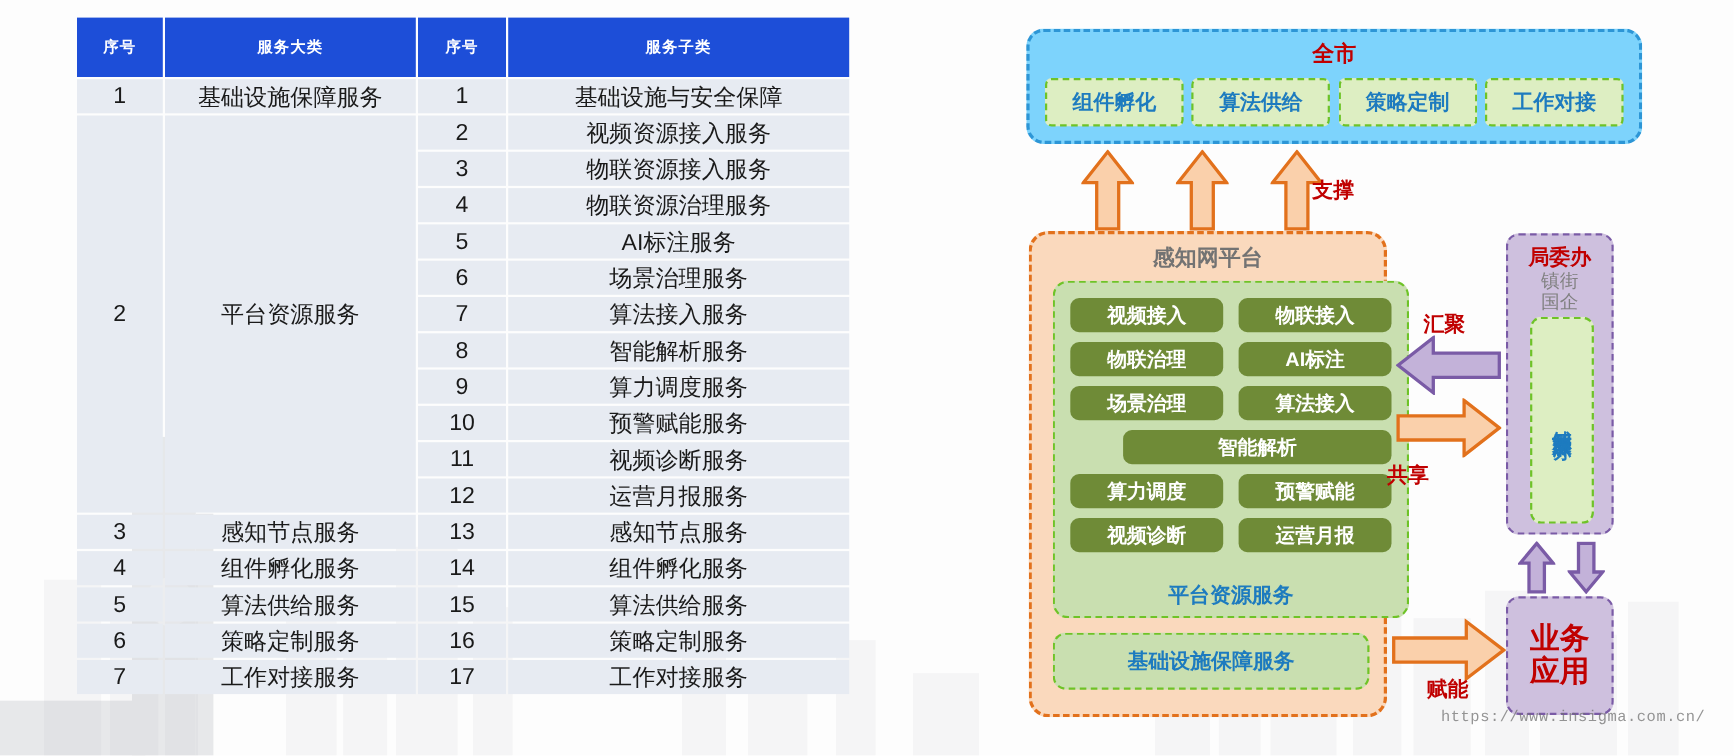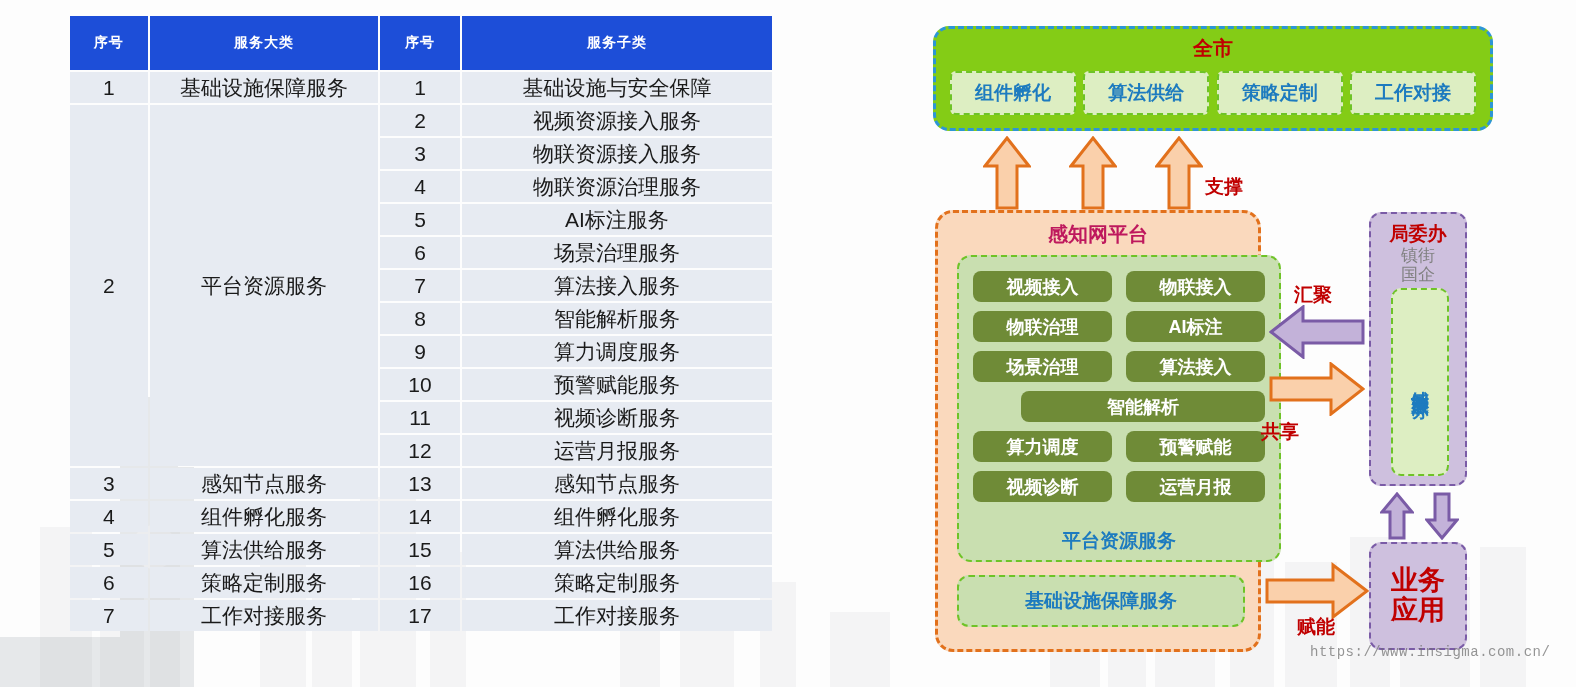--- a/index.html
+++ b/index.html
@@ -31,49 +31,49 @@
   .c1 { width: 78px; }
   .c2 { width: 230px; }
   .c3 { width: 80px; }
   .c4 { width: 312px; }
 
   
   .diagram { position: absolute; left: 925px; top: 0; width: 651px; height: 687px; }
 
   .box-city {
     position: absolute; left: 8px; top: 26px; width: 560px; height: 105px;
-    background: #84cc16; border: 3px dashed #2d96d6; border-radius: 16px;
+    background: #7dd3fc; border: 3px dashed #2d96d6; border-radius: 16px;
   }
   .city-title {
     position: absolute; top: 6px; left: 0; width: 100%; text-align: center;
     font-size: 20px; font-weight: bold; color: #c00000;
   }
   .city-chips { position: absolute; top: 42px; left: 14px; right: 14px;
                 display: flex; justify-content: space-between; }
   .chip-g {
     background: #ddeec2; border: 2px dashed #6ec327; border-radius: 6px;
     color: #1d7bbf; font-weight: bold; font-size: 19px;
     padding: 7px 23px; white-space: nowrap;
   }
 
   .up-arrows { position: absolute; top: 136px; left: 58px; width: 220px; height: 74px;
                display: flex; gap: 38px; }
   .lbl-red { position: absolute; color: #c00000; font-weight: bold; font-size: 19px; }
-  .lbl-zhicheng { top: 174px; left: 268px; margin-left: 12px; }
+  .lbl-zhicheng { top: 160px; left: 268px; }
   .lbl-huiju { top: 282px; left: 336px; margin-left: 33px; }
   .lbl-gongxiang { top: 419px; left: 336px; }
   .lbl-funeng { top: 614px; left: 372px; text-align: right; }
 
   .box-platform {
     position: absolute; left: 10px; top: 210px; width: 326px; height: 442px;
     background: #fad9bd; border: 3px dashed #e2711c; border-radius: 18px;
   }
   .plat-title {
     position: absolute; top: 8px; left: 0; width: 100%; text-align: center;
-    font-size: 20px; font-weight: bold; color: #be185d;
+    font-size: 20px; font-weight: bold; color: #737373;
   }
   .box-res {
     position: absolute; left: 19px; top: 42px; width: 324px; height: 307px;
     background: #c9dfb0; border: 2px dashed #6ec327; border-radius: 14px;
   }
   .chip-d {
     background: #6f8b37; color: #ffffff; font-weight: bold; font-size: 18px;
     border-radius: 8px; height: 31px; display: flex; align-items: center;
     justify-content: center; white-space: nowrap;
   }

